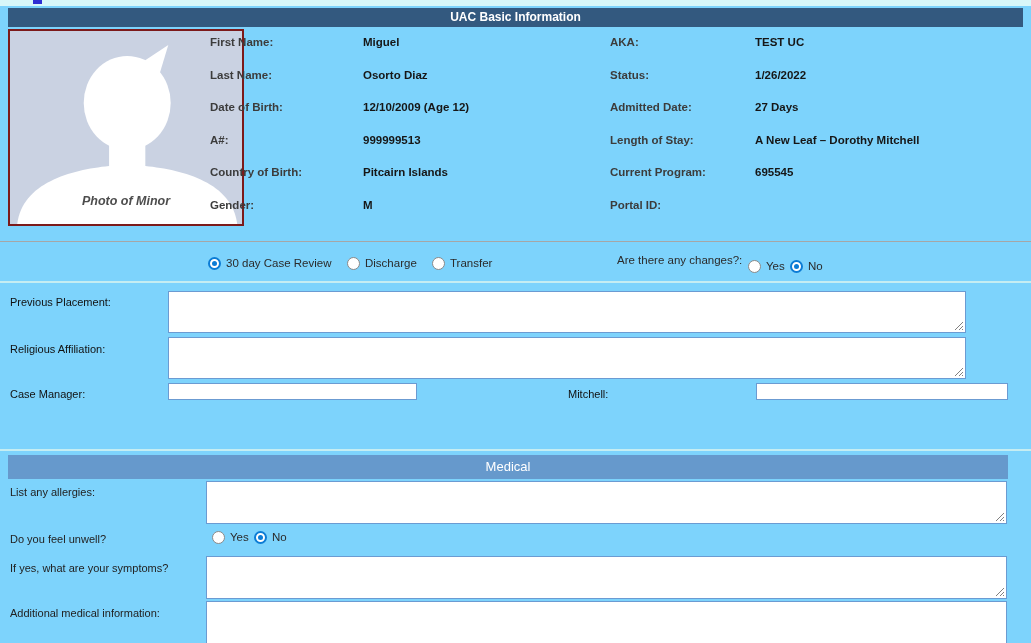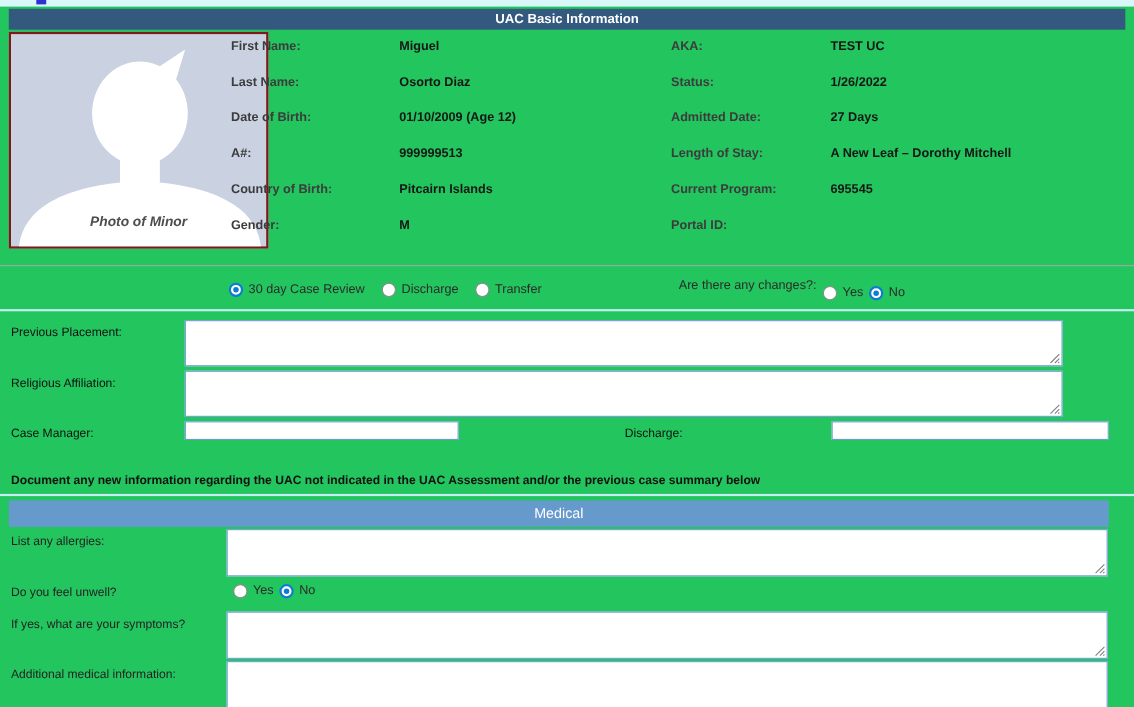--- a/index.html
+++ b/index.html
@@ -1,18 +1,18 @@
 <!DOCTYPE html>
 <html><head>
 <meta charset="utf-8">
 <style>
   html,body { margin:0; padding:0; background:#fff; }
   .screen {
     position:relative; width:1031px; height:643px; overflow:hidden;
-    background:#22c55e; font-family:"Liberation Sans", sans-serif; color:#1f1f1f;
+    background:#7dd3fc; font-family:"Liberation Sans", sans-serif; color:#1f1f1f;
   }
   
   .top-strip { position:absolute; left:0; top:0; width:1031px; height:6px; background:#d8f7f9; }
   .top-link-frag { position:absolute; left:33px; top:0; width:9px; height:4px; background:#2f2fd3; }
 
   
   .uac-header {
     position:absolute; left:8px; top:8px; width:1015px; height:19px;
     background:#33597f; color:#fff; font-weight:bold; font-size:12px;
     text-align:center; line-height:19px;
@@ -104,21 +104,21 @@
     <div>Last Name:</div>
     <div>Date of Birth:</div>
     <div>A#:</div>
     <div>Country of Birth:</div>
     <div>Gender:</div>
   </div>
 
   <div class="col valcol" style="left:363px">
     <div>Miguel</div>
     <div>Osorto Diaz</div>
-    <div>01/10/2009 (Age 12)</div>
+    <div>12/10/2009 (Age 12)</div>
     <div>999999513</div>
     <div>Pitcairn Islands</div>
     <div>M</div>
   </div>
 
   <div class="col lblcol" style="left:610px">
     <div>AKA:</div>
     <div>Status:</div>
     <div>Admitted Date:</div>
     <div>Length of Stay:</div>
@@ -173,24 +173,23 @@
   <div class="ta" style="left:168px;top:337px;width:798px;height:42px">
     <textarea style=""></textarea>
     <svg class="grip" viewBox="0 0 10 10">
       <path d="M9,1 L1,9 M9,5 L5,9 M9,8 L8,9" stroke="#808080" stroke-width="1" fill="none"></path>
     </svg>
   </div>
 
   <div class="f-label" style="left:10px;top:388px">Case Manager:</div>
   <input class="ti" style="left: 168px; top: 383px; width: 249px;" value="">
 
-  <div class="f-label" style="left:568px;top:388px">Discharge:</div>
+  <div class="f-label" style="left:568px;top:388px">Mitchell:</div>
   <input class="ti" style="left: 756px; top: 383px; width: 252px;" value="">
 
-  <div class="note" style="left:10px;top:431px">Document any new information regarding the UAC not indicated in the UAC Assessment and/or the previous case summary below</div>
 
   <div class="cyan-line" style="top:449px"></div>
 
   <div class="medical-header">Medical</div>
 
   <div class="m-label" style="left:10px;top:486px">List any allergies:</div>
   <div class="ta" style="left:206px;top:481px;width:801px;height:43px">
     <textarea style=""></textarea>
     <svg class="grip" viewBox="0 0 10 10">
       <path d="M9,1 L1,9 M9,5 L5,9 M9,8 L8,9" stroke="#808080" stroke-width="1" fill="none"></path>

